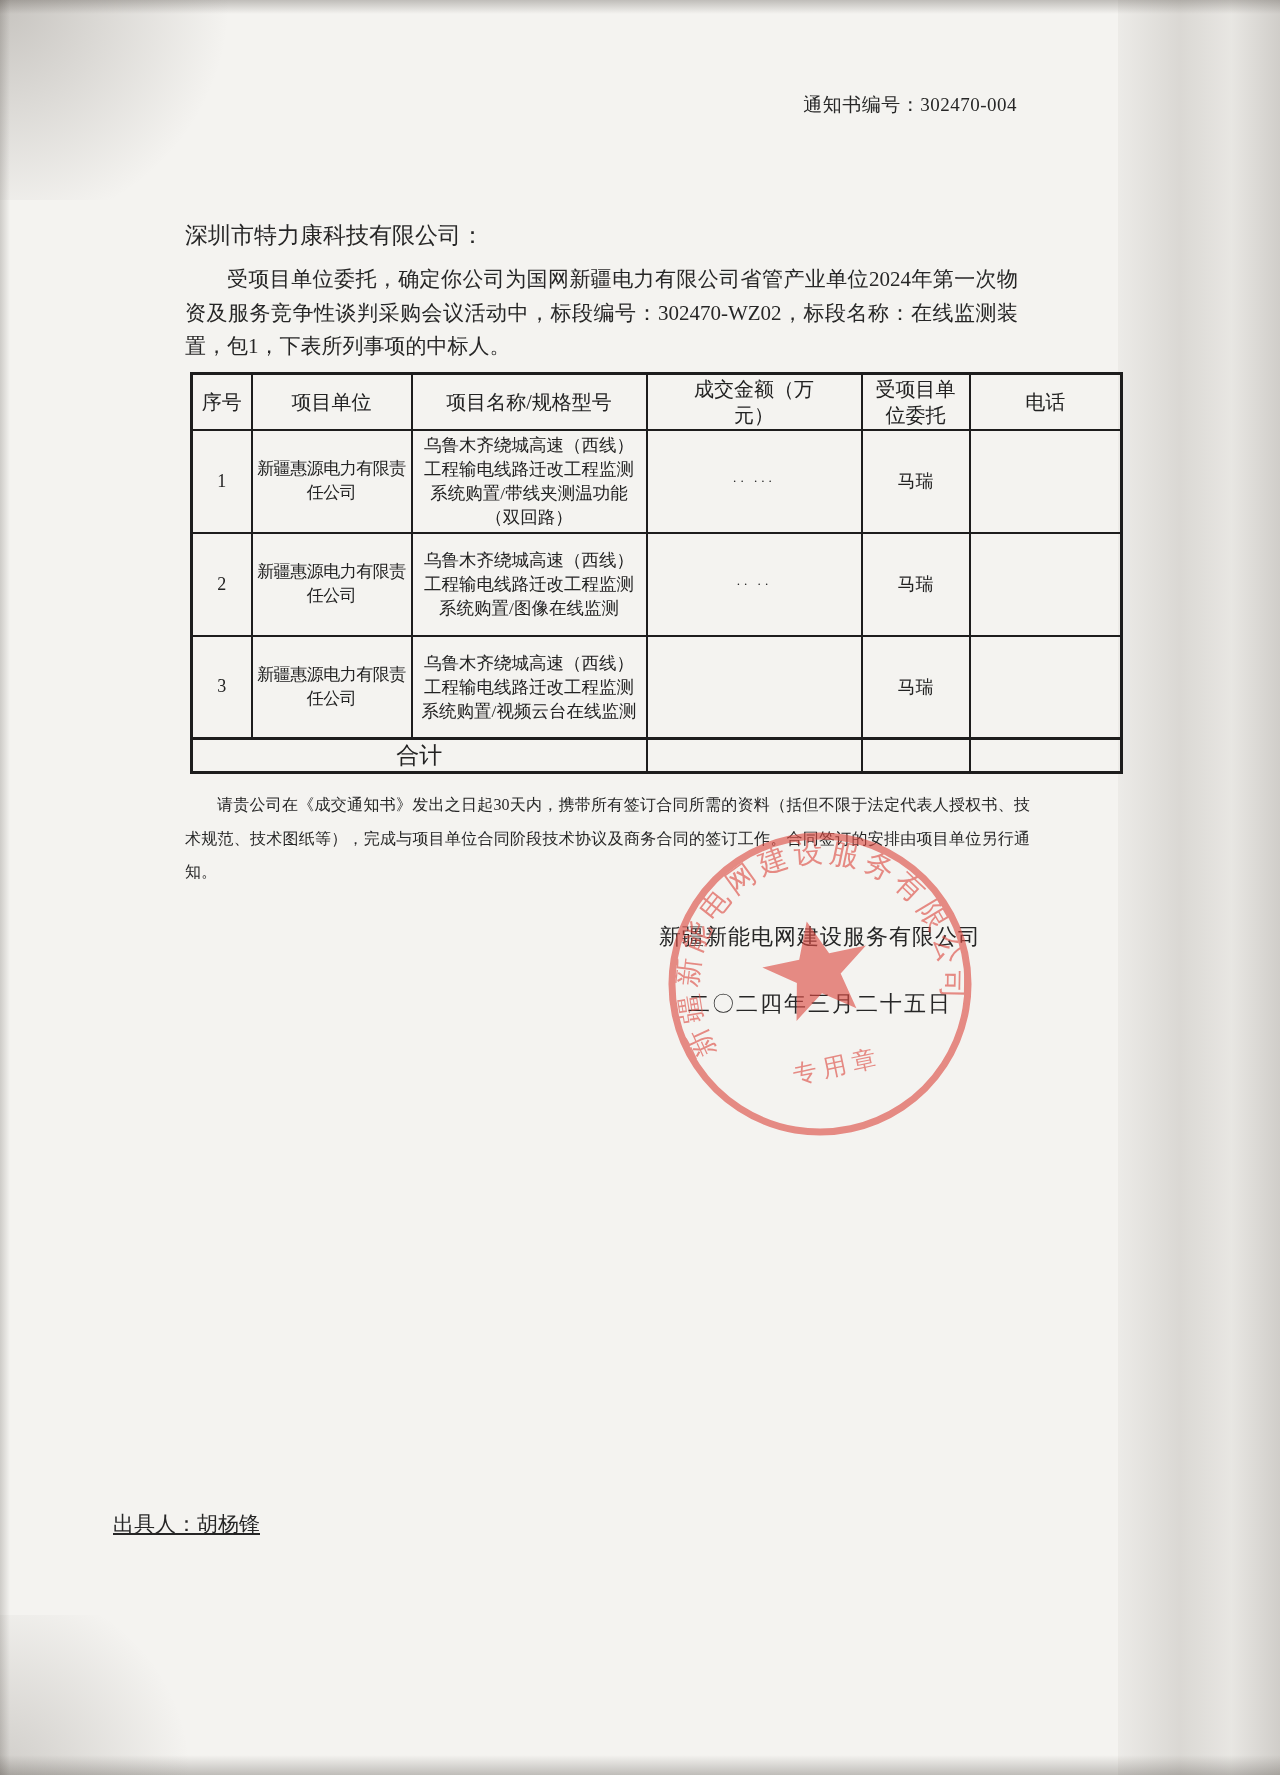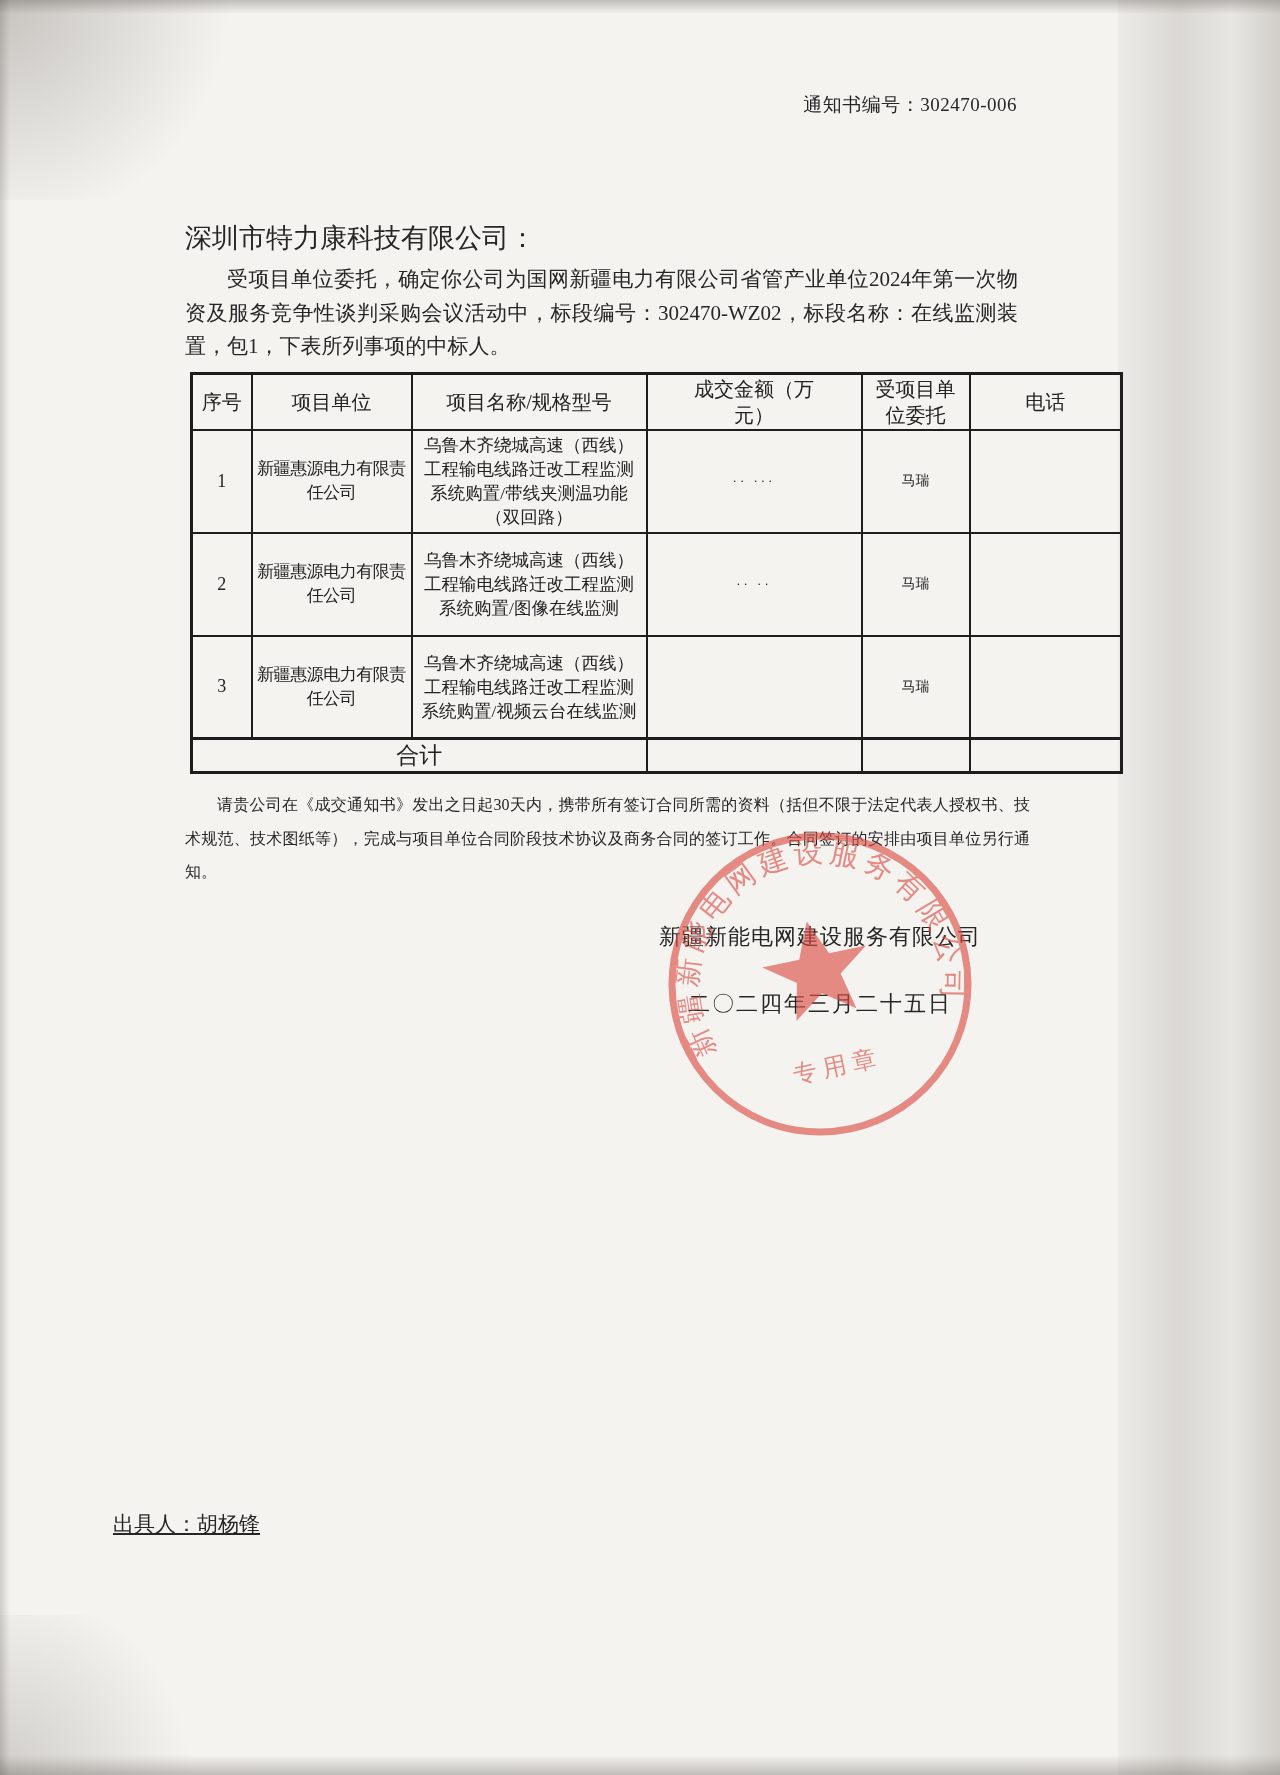--- a/index.html
+++ b/index.html
@@ -21,40 +21,40 @@
   .shade-right-band { top:0; bottom:0; left:1118px; width:162px;
     background:linear-gradient(90deg, rgba(110,103,94,.06), rgba(115,108,99,.20) 38%, rgba(125,118,109,.10) 70%, rgba(105,98,90,.26)); }
   .shade-bottom { left:0; right:0; bottom:0; height:20px;
     background:linear-gradient(0deg, rgba(70,64,58,.30), rgba(70,64,58,0)); }
   .shade-bottomleft { left:0; bottom:0; width:220px; height:160px;
     background:radial-gradient(circle at 0 100%, rgba(80,72,64,.22), rgba(80,72,64,0) 70%); }
 
   .notice-no { position:absolute; top:92px; right:263px; font-size:19px; letter-spacing:.5px; }
   .doc-title { position:absolute; top:142px; left:170px; width:830px; text-align:center;
     font-size:38px; font-weight:bold; letter-spacing:8px; }
-  .recipient { position:absolute; top:220px; left:185px; font-size:27px; }
+  .recipient { position:absolute; top:220px; left:185px; font-size:23px; }
   .intro { position:absolute; top:263px; left:185px; width:833px;
     font-size:21px; line-height:33.5px; text-align:justify; text-indent:2em; }
 
   table.award { position:absolute; top:372px; left:190px; width:930px;
     border-collapse:collapse; table-layout:fixed; }
   table.award th, table.award td {
     border:2px solid #1d1d1d; text-align:center; vertical-align:middle;
     font-weight:normal; color:#222; }
   table.award { border:3px solid #1d1d1d;padding-left:29px; }
   tr.hdr { height:56px; }
   tr.hdr th { font-size:20px; line-height:26px; }
   th.c-amount { padding:0 28px; }
   th.c-contact { padding:0 12px; }
   tbody.rows tr { height:103px; }
   td.c-seq { font-size:18px; }
   td.c-unit { font-size:17px; line-height:24px; padding:0 2px; letter-spacing:-.5px; }
   td.c-item { font-size:17.5px; line-height:24px; padding:0 3px; }
   td.c-amount { font-size:13px; color:#6b6b6b; letter-spacing:3px; }
-  td.c-contact { font-size:14px; }
+  td.c-contact { font-size:18px; }
   tr.total { height:34px; }
   tr.total td { font-size:23px; }
   tr.total td, tbody.rows tr:last-child td { border-bottom-width:3px; }
 
   .closing { position:absolute; top:788px; left:185px; width:845px;
     font-size:16px; line-height:33.5px; text-align:justify; text-indent:2em; }
   .issuer-company { position:absolute; top:922px; left:620px; width:400px;
     text-align:center; font-size:22px; letter-spacing:1px; }
   .issue-date { position:absolute; top:989px; left:620px; width:400px;
     text-align:center; font-size:22px; letter-spacing:2px; }
@@ -68,21 +68,21 @@
 
 <div class="page">
 
   <div class="shade shade-top"></div>
   <div class="shade shade-topleft"></div>
   <div class="shade shade-left"></div>
   <div class="shade shade-right-band"></div>
   <div class="shade shade-bottom"></div>
   <div class="shade shade-bottomleft"></div>
 
-  <div class="notice-no">通知书编号：302470-006</div>
+  <div class="notice-no">通知书编号：302470-004</div>
   <div class="recipient">深圳市特力康科技有限公司：</div>
   <p class="intro">受项目单位委托，确定你公司为国网新疆电力有限公司省管产业单位2024年第一次物资及服务竞争性谈判采购会议活动中，标段编号：302470-WZ02，标段名称：在线监测装置，包1，下表所列事项的中标人。</p>
 
   <table class="award">
     <colgroup>
       <col style="width:60px">
         <col style="width:160px">
         <col style="width:235px">
       <col style="width:215px">
         <col style="width:108px">

